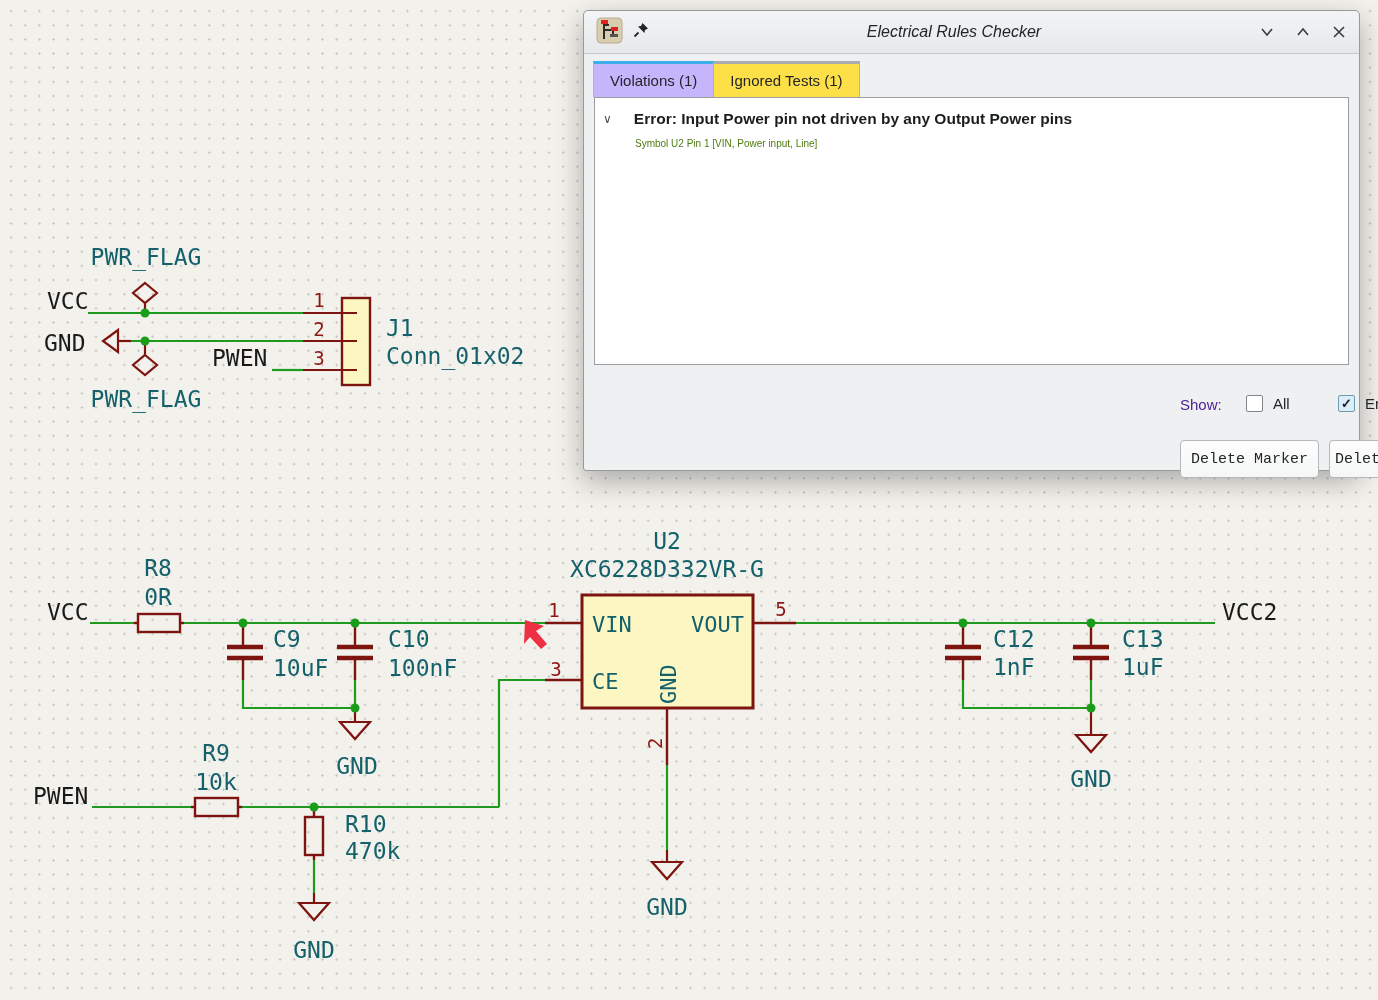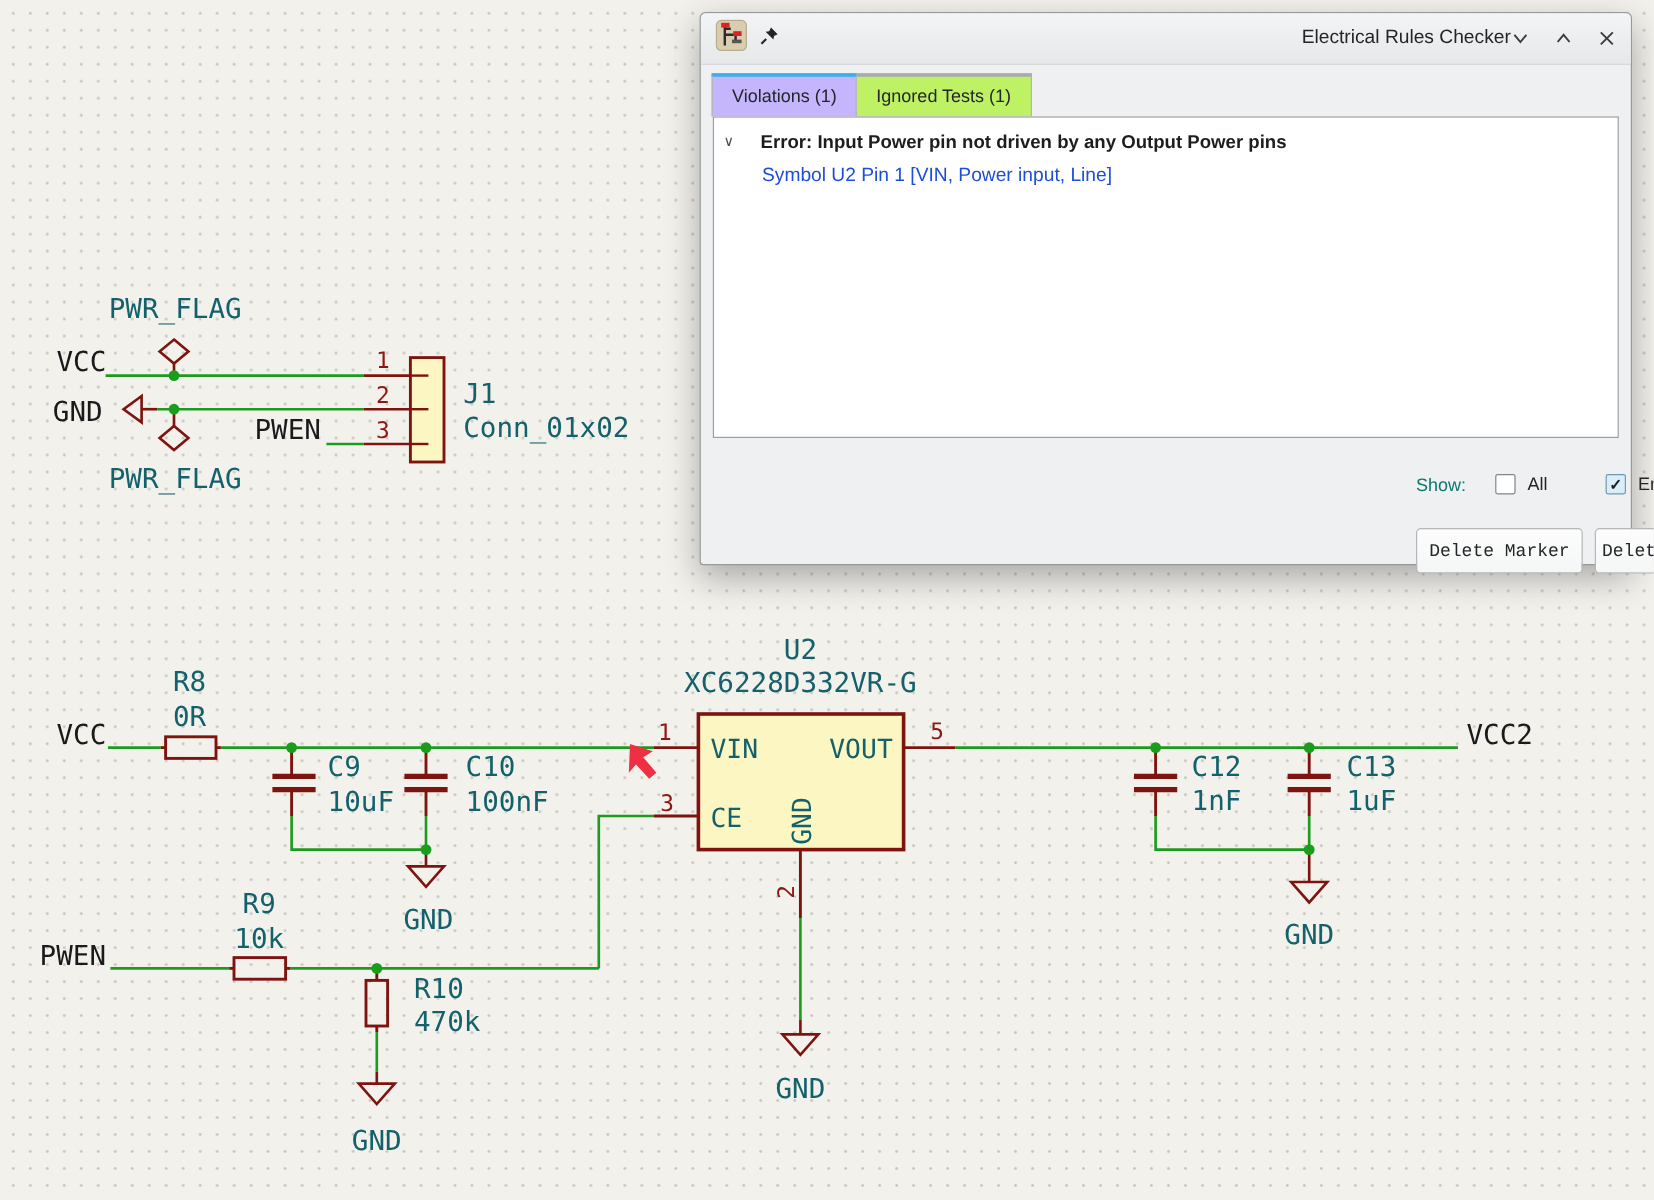--- a/index.html
+++ b/index.html
@@ -18,41 +18,41 @@
     position:absolute;left:583px;top:10px;width:777px;height:461px;
     background:#eff0f1;border:1px solid #97999b;border-radius:5px 5px 3px 3px;
     box-shadow:0 10px 28px rgba(0,0,0,.30);box-sizing:border-box;
   }
   .titlebar{
     height:42px;display:flex;align-items:center;padding:0 12px;
     background:linear-gradient(#f3f4f5,#e7e8e9);
     border-bottom:1px solid #c6c8c9;border-radius:5px 5px 0 0;
   }
   .titlebar .lefticons{display:flex;align-items:center;gap:10px;}
-  .title-text{flex:1;text-align:right;font-size:16px;color:#232629;}
+  .title-text{flex:1;text-align:center;font-size:16px;color:#232629;font-style:italic;}
   .winbtns{display:flex;align-items:center;gap:20px;}
   .winbtn{width:16px;height:16px;display:flex;align-items:center;justify-content:center;cursor:default;}
   .tabbar{position:absolute;left:9px;top:50px;display:flex;}
   .tab{
     height:33px;padding:0 16px;display:flex;align-items:center;font-size:15px;color:#232629;
-    border:1px solid #b2b5b6;border-bottom:none;background:#bef264;border-top:3px solid #a9acad;
+    border:1px solid #b2b5b6;border-bottom:none;background:#fde047;border-top:3px solid #a9acad;
   }
   .tab.active{background:#c4b5fd;border-top:3px solid #3daee9;position:relative;z-index:2;}
   .tab.inactive{border-left:none;}
   .list-panel{
     position:absolute;left:10px;top:86px;width:755px;height:268px;background:#ffffff;
     border:1px solid #9b9ea0;box-sizing:border-box;padding:8px 6px;
   }
   .err-row{display:flex;align-items:baseline;gap:6px;padding:4px 2px;}
   .err-caret{color:#4a4d4f;font-size:12px;transform:translateY(-1px);}
   .err-title{font-size:15.5px;font-weight:bold;color:#1b1e20;margin-left:16px;}
-  .err-detail{font-size:16px;color:#1d4ed8;padding:6px 0 0 34px;}
+  .err-detail{font-size:10px;color:#4d7c0f;padding:6px 0 0 34px;}
   .show-row{position:absolute;left:596px;top:378px;width:751px;height:36px;}
   .show-row *{box-sizing:border-box;}
-  .show-label{position:absolute;left:0;top:7px;font-size:15px;color:#0f766e;}
+  .show-label{position:absolute;left:0;top:7px;font-size:15px;color:#4c1d95;}
   .chk-item{position:absolute;top:6px;display:flex;align-items:center;gap:10px;font-size:15px;color:#232629;}
   .chk{width:17px;height:17px;border:1px solid #7f868a;border-radius:2px;background:#fff;
        display:flex;align-items:center;justify-content:center;font-size:13px;font-weight:bold;color:#1b1e20;}
   .chk.checked{background:#d9edfa;border-color:#6f9ab0;}
   .chk .mark{display:none;line-height:1;}
   .chk.checked .mark{display:block;}
   .btn{
     position:absolute;height:36px;background:linear-gradient(#fdfdfd,#f5f6f6);
     border:1px solid #b4b8ba;border-radius:4px;font-size:15px;color:#232629;
     display:flex;align-items:center;justify-content:center;font-family:Liberation Mono, monospace;

